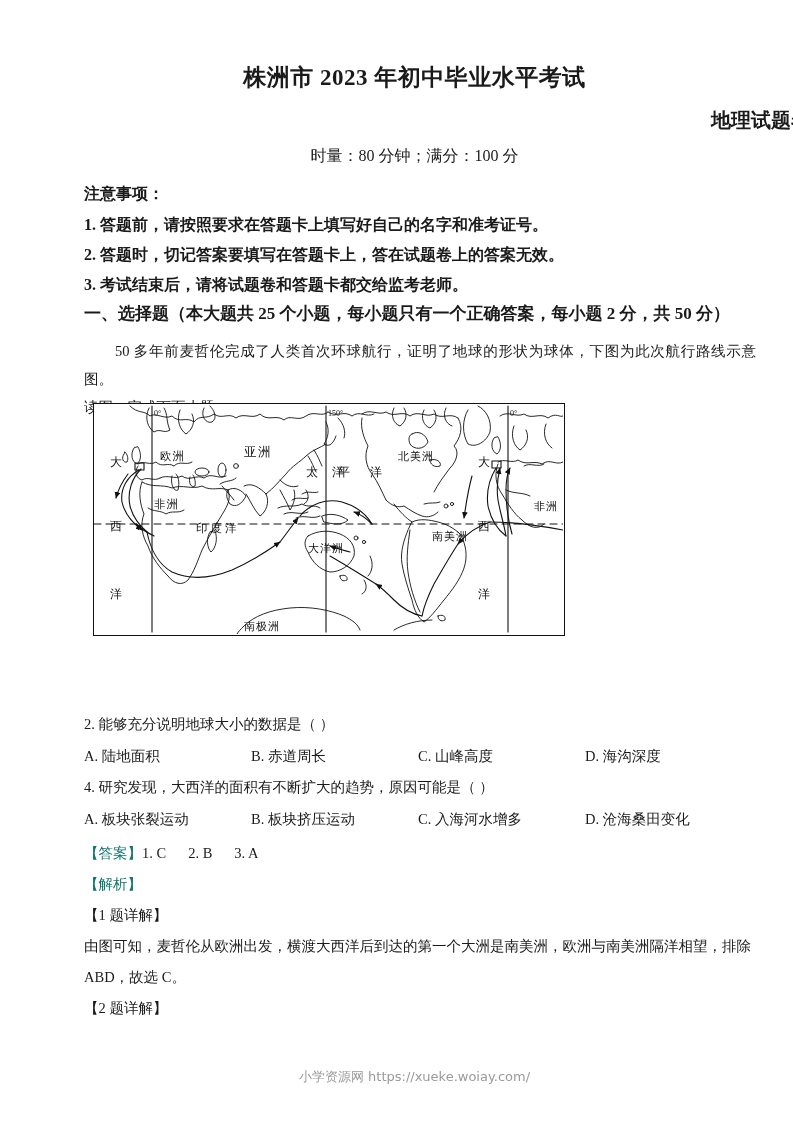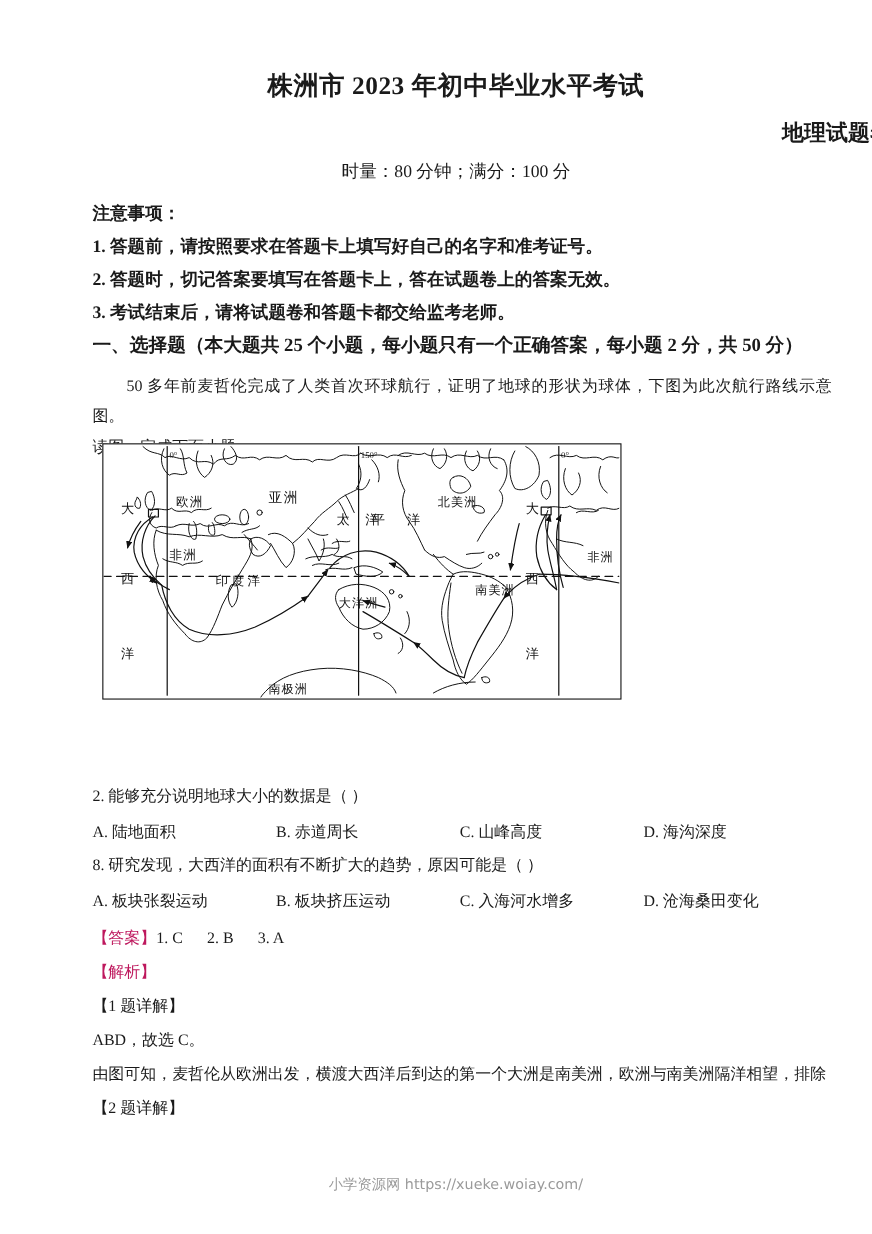--- a/index.html
+++ b/index.html
@@ -115,21 +115,21 @@
     top: 0;
     white-space: nowrap;
   }
   .opt-a { left: 0px; }
   .opt-b { left: 167px; }
   .opt-c { left: 334px; }
   .opt-d { left: 501px; }
   
   .ans-block { position: absolute; left: 66px; width: 672px; }
   .tag-blue {
-    color: #be185d;
+    color: #0f766e;
     font-size: 14.5px;
   }
   .ans-line {
     font-size: 14.5px;
     line-height: 31px;
     white-space: nowrap;
   }
   .ans-line .sp { display: inline-block; width: 22px; }
   .detail-head {
     font-size: 14.5px;
@@ -390,37 +390,37 @@
     <div class="q-stem">2. 能够充分说明地球大小的数据是（    ）</div>
     <div class="q-options" style="margin-top:12px;text-decoration:underline;">
       <span class="opt opt-a">A. 陆地面积</span>
       <span class="opt opt-b">B. 赤道周长</span>
       <span class="opt opt-c">C. 山峰高度</span>
       <span class="opt opt-d">D. 海沟深度</span>
     </div>
   </div>
 
   <div class="q-block" style="top:776px;">
-    <div class="q-stem">8. 研究发现，大西洋的面积有不断扩大的趋势，原因可能是（    ）</div>
+    <div class="q-stem">4. 研究发现，大西洋的面积有不断扩大的趋势，原因可能是（    ）</div>
     <div class="q-options" style="margin-top:12px;">
       <span class="opt opt-a">A. 板块张裂运动</span>
       <span class="opt opt-b">B. 板块挤压运动</span>
       <span class="opt opt-c">C. 入海河水增多</span>
       <span class="opt opt-d">D. 沧海桑田变化</span>
     </div>
   </div>
 
   <div class="ans-block" style="top:838px;">
     <div class="ans-line">
       <span class="tag-blue">【答案】</span><span>1. C</span><span class="sp"></span><span>2. B</span><span class="sp"></span><span>3. A</span>
     </div>
     <div class="ans-line">
       <span class="tag-blue">【解析】</span>
     </div>
     <div class="detail-head">【1 题详解】</div>
+    <div class="detail-body">由图可知，麦哲伦从欧洲出发，横渡大西洋后到达的第一个大洲是南美洲，欧洲与南美洲隔洋相望，排除</div>
     <div class="detail-body">ABD，故选 C。</div>
-    <div class="detail-body">由图可知，麦哲伦从欧洲出发，横渡大西洋后到达的第一个大洲是南美洲，欧洲与南美洲隔洋相望，排除</div>
     <div class="detail-head">【2 题详解】</div>
   </div>
 
   <div class="footer">小学资源网 https://xueke.woiay.com/</div>
 
 </div>
 
 </body></html>

